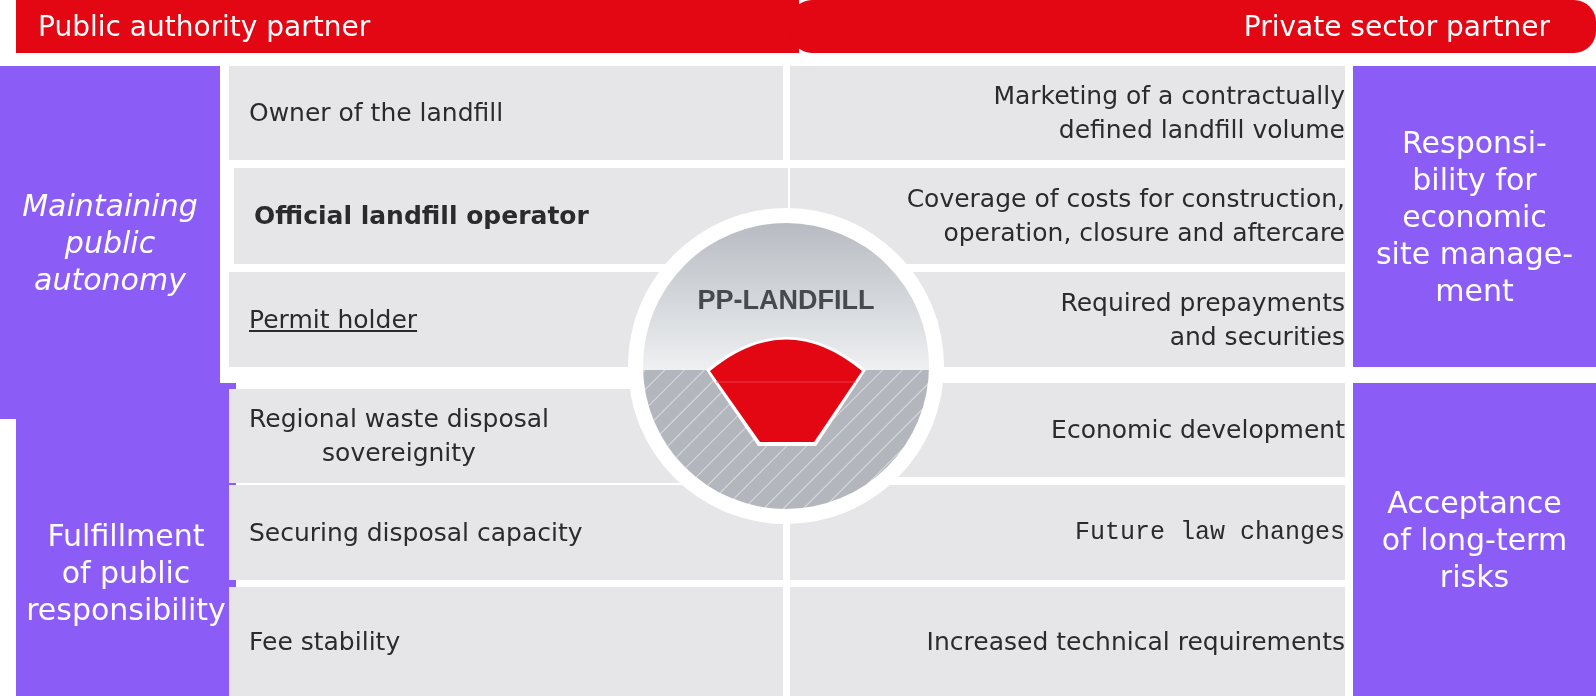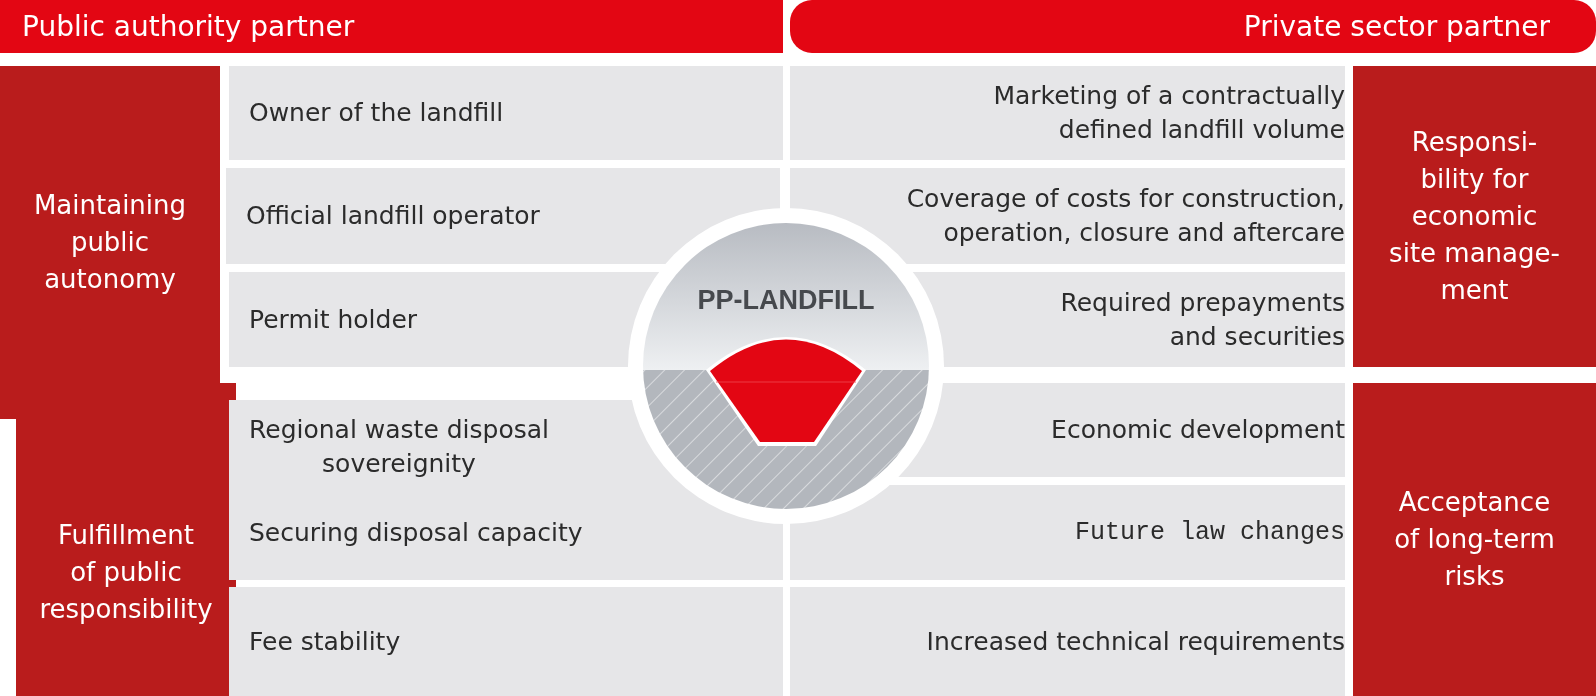--- a/index.html
+++ b/index.html
@@ -1,56 +1,56 @@
 <!DOCTYPE html>
 <html><head>
 <meta charset="utf-8">
 <style>
   html,body{margin:0;padding:0;}
   body{width:1596px;height:696px;position:relative;background:#ffffff;overflow:hidden;font-family:"DejaVu Sans","Liberation Sans",sans-serif;}
   .abs{position:absolute;box-sizing:border-box;}
   .hdr{background:#e30613;color:#fff;font-size:28px;display:flex;align-items:center;top:0;height:53px;}
-  .red{background:#b91c1c;color:#fff;font-size:26px;line-height:37px;display:flex;align-items:center;justify-content:center;text-align:center;}
+  .red{background:#8b5cf6;color:#fff;font-size:30px;line-height:37px;display:flex;align-items:center;justify-content:center;text-align:center;}
   .gray{background:#e6e6e8;color:#2b2b2b;font-size:25px;line-height:34px;display:flex;align-items:center;}
   .gray.left{padding-left:20px;text-align:center;}
   .gray.right{justify-content:flex-end;text-align:right;}
   .txt{white-space:pre-line;}
   #circle{left:628px;top:208px;width:316px;height:316px;}
 </style>
 </head>
 <body>
 
-<div class="abs hdr" style="left:0;width:783px;padding-left:22px;">
+<div class="abs hdr" style="left:16px;width:783px;padding-left:22px;">
   <span>Public authority partner</span>
 </div>
 <div class="abs hdr" style="left:790px;width:806px;justify-content:flex-end;padding-right:46px;border-radius:22px;">
   <span>Private sector partner</span>
 </div>
 
-<div class="abs red" style="left:0;top:66px;width:220px;height:353px;">
+<div class="abs red" style="left:0;top:66px;width:220px;height:353px;font-style:italic;">
   <span class="txt">Maintaining
 public
 autonomy</span>
 </div>
 <div class="abs red" style="left:16px;top:383px;width:220px;height:379px;">
   <span class="txt">Fulfillment
 of public
 responsibility</span>
 </div>
 
 <div class="abs gray left" style="left:229px;top:66px;width:554px;height:94px;">
   <span class="txt">Owner of the landfill</span>
 </div>
-<div class="abs gray left" style="left:226px;top:168px;width:554px;height:96px;">
+<div class="abs gray left" style="left:234px;top:168px;width:554px;height:96px;font-weight:bold;">
   <span class="txt">Official landfill operator</span>
 </div>
-<div class="abs gray left" style="left:229px;top:272px;width:554px;height:95px;">
+<div class="abs gray left" style="left:229px;top:272px;width:554px;height:95px;text-decoration:underline;">
   <span class="txt">Permit holder</span>
 </div>
-<div class="abs gray left" style="left:229px;top:400px;width:554px;height:94px;">
+<div class="abs gray left" style="left:229px;top:389px;width:554px;height:94px;">
   <span class="txt">Regional waste disposal
 sovereignity</span>
 </div>
 <div class="abs gray left" style="left:229px;top:485px;width:554px;height:95px;">
   <span class="txt">Securing disposal capacity</span>
 </div>
 <div class="abs gray left" style="left:229px;top:587px;width:554px;height:109px;">
   <span class="txt">Fee stability</span>
 </div>
 

